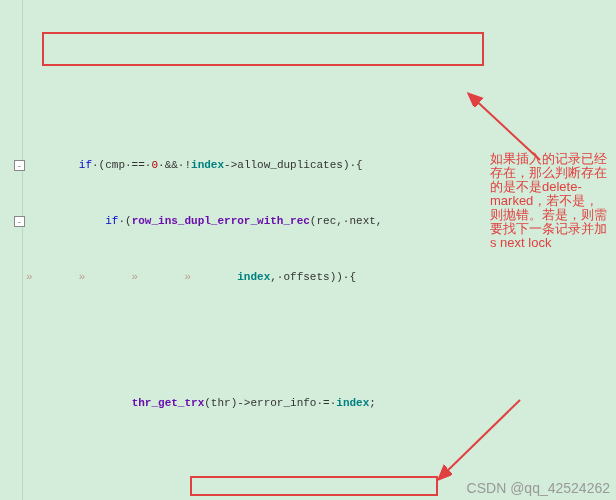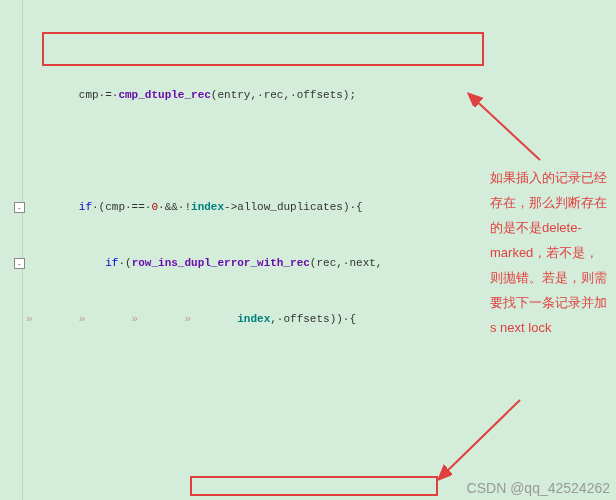--- a/index.html
+++ b/index.html
@@ -68,26 +68,26 @@
     border: 2px solid #e04040;
     left: 190px;
     top: 476px;
     width: 244px;
     height: 16px;
     pointer-events: none;
   }
   .annotation {
     position: absolute;
     left: 490px;
-    top: 165px;
+    top: 152px;
     width: 120px;
     color: #e04040;
     font-family: 'Microsoft YaHei', sans-serif;
     font-size: 13px;
-    line-height: 25px;
+    line-height: 14px;
     white-space: normal;
   }
   .arrow {
     position: absolute;
     stroke: #e04040;
     fill: #e04040;
     pointer-events: none;
   }
   .watermark {
     position: absolute;
@@ -98,33 +98,33 @@
     font-size: 14px;
   }
 </style>
 </head>
 <body>
 
 <div class="editor">
   <div class="gutter"></div>
   <div class="code">
 
-    <div class="line"><span class="op">        cmp·=·</span><span class="fn">cmp_dtuple_rec</span><span class="op">(entry,·rec,·offsets);</span></div>
 
     <div class="line">&nbsp;</div>
 
     <div class="line"><span class="fold">-</span><span>        </span><span class="kw">if</span><span class="op">·(cmp·==·</span><span class="num">0</span><span class="op">·&amp;&amp;·!</span><span class="id">index</span><span class="op">-&gt;allow_duplicates)·{</span></div>
 
     <div class="line"><span class="fold">-</span><span>            </span><span class="kw">if</span><span class="op">·(</span><span class="fn">row_ins_dupl_error_with_rec</span><span class="op">(rec,·next,</span></div>
 
     <div class="line"><span class="ws">»       »       »       »       </span><span class="id">index</span><span class="op">,·offsets))·{</span></div>
 
 
     <div class="line">&nbsp;</div>
 
+    <div class="line"><span>                </span><span class="fn">thr_get_trx</span><span class="op">(thr)-&gt;error_info·=·</span><span class="id">index</span><span class="op">;</span></div>
 
     
 
     
     
 
     
 
     
 

